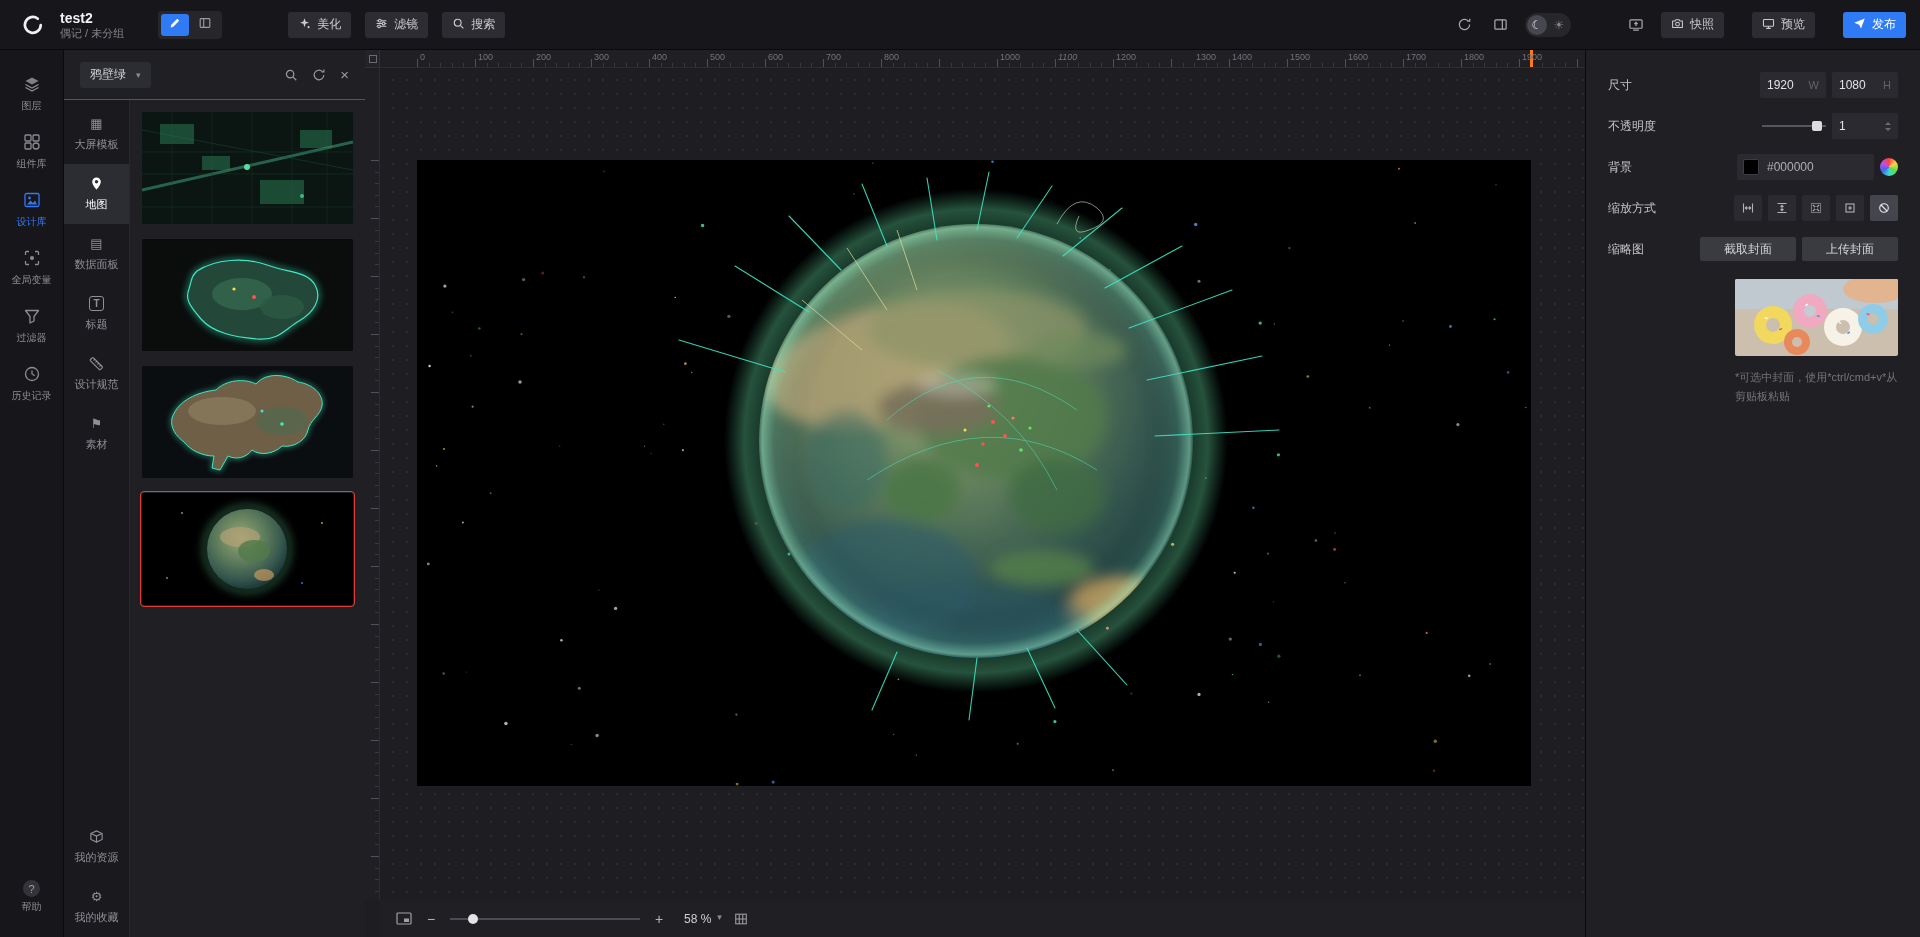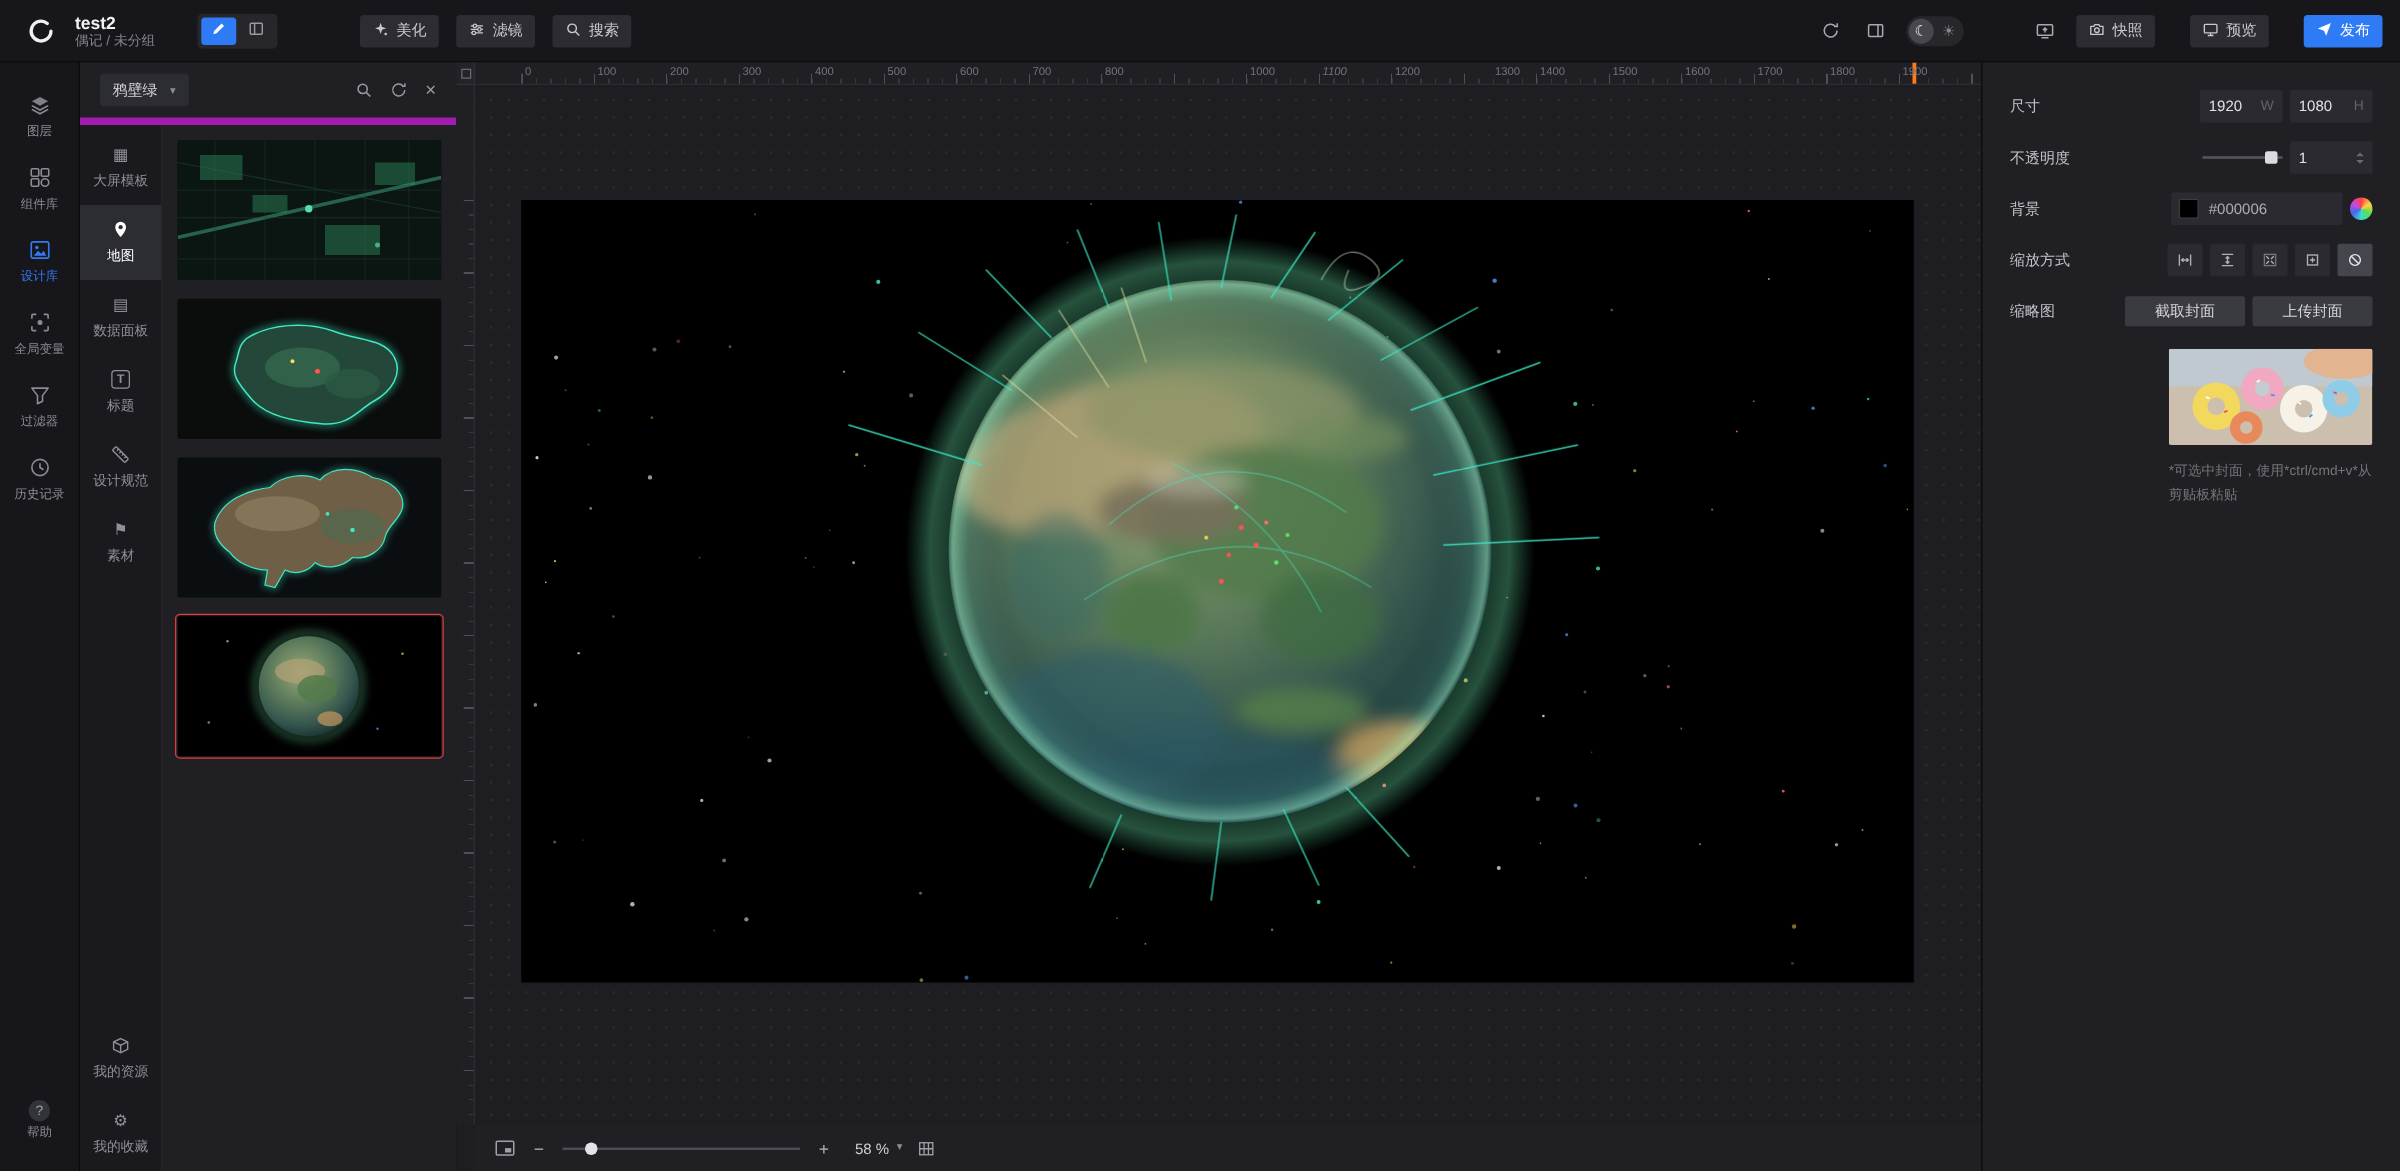--- a/index.html
+++ b/index.html
@@ -29,21 +29,21 @@
   
   .sidebar{position:absolute;left:0;top:50px;width:64px;bottom:0;background:#17171b;display:flex;flex-direction:column;align-items:center;padding-top:14px;border-right:1px solid #0a0a0c}
   .side-item{width:64px;height:58px;display:flex;flex-direction:column;align-items:center;justify-content:center;gap:5px;color:#8b8b92;cursor:pointer}
   .side-item.active{color:#3478f6}
   .side-item .lbl{font-size:10px;line-height:1}
   .side-help{margin-top:auto;margin-bottom:12px}
   .qmark{width:17px;height:17px;border-radius:50%;background:#33333a;color:#a0a0a6;font-size:11px;display:flex;align-items:center;justify-content:center}
 
   
   .library{position:absolute;left:64px;top:50px;width:301px;bottom:0;background:#202024;display:flex;flex-direction:column}
-  .lib-header{height:50px;flex:none;display:flex;align-items:center;padding:0 16px;border-bottom:6px solid #a21caf}
+  .lib-header{height:50px;flex:none;display:flex;align-items:center;padding:0 16px;border-bottom:1px solid #a21caf}
   .theme-select{background:#2c2c33;border:none;border-radius:3px;height:26px;display:flex;align-items:center;gap:10px;padding:0 10px;color:#d6d6da;font-size:12px;cursor:pointer}
   .caret{font-size:9px;color:#8c8c92}
   .lib-hicons{margin-left:auto;display:flex;align-items:center;gap:14px;color:#9a9aa0}
   .lib-hicons > span{cursor:pointer;display:flex;align-items:center}
   .close-x{font-size:15px;line-height:1}
   .lib-body{flex:1;display:flex;min-height:0}
   .lib-tabs{width:66px;flex:none;background:#1a1a1e;display:flex;flex-direction:column;padding-top:4px;border-right:1px solid #28282d}
   .lib-tab{height:60px;flex:none;display:flex;flex-direction:column;align-items:center;justify-content:center;gap:6px;color:#8f8f96;font-size:11px;cursor:pointer}
   .lib-tab.active{background:#2c2c33;color:#fff}
   .ticon{font-size:13px;line-height:1;height:15px;display:flex;align-items:center}
@@ -719,21 +719,21 @@
             </span>
         </div>
       </div>
     </div>
 
     <div class="cfg-row">
       <span class="cfg-label">背景</span>
       <div class="cfg-controls">
         <div class="bg-input">
           <span class="swatch"></span>
-          <span class="hex">#000006</span>
+          <span class="hex">#000000</span>
         </div>
         <span class="color-wheel"></span>
       </div>
     </div>
 
     <div class="cfg-row">
       <span class="cfg-label">缩放方式</span>
       <div class="cfg-controls">
         <button class="scale-btn">
             <svg width="12" height="12" viewBox="0 0 12 12" fill="none" stroke="currentColor" stroke-width="1.1">

